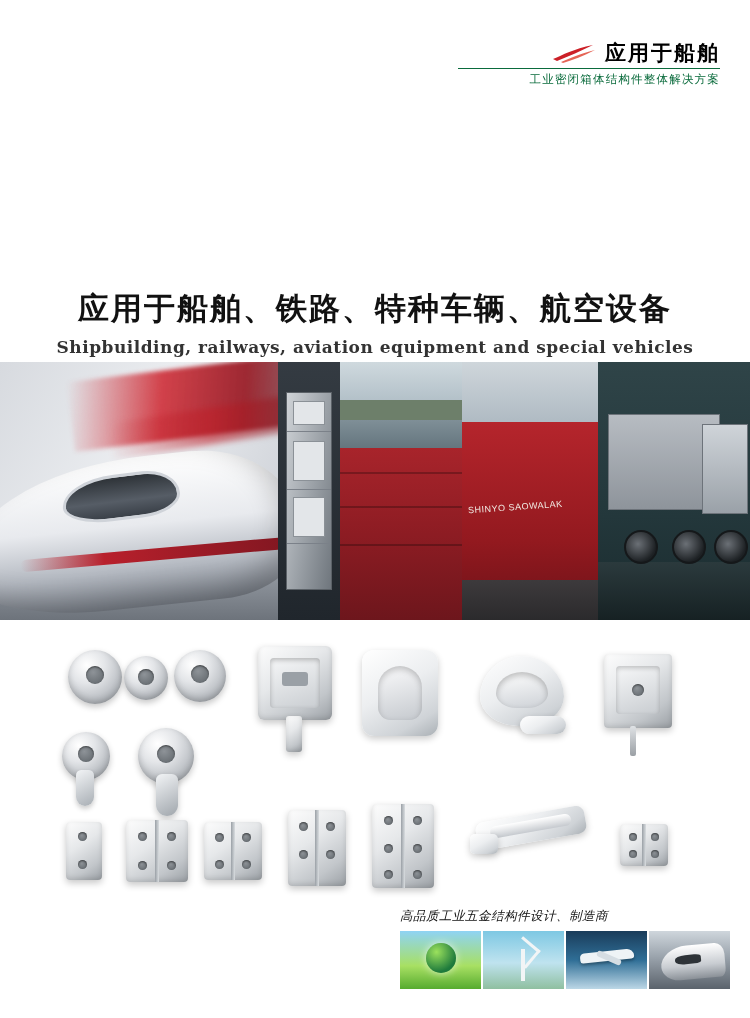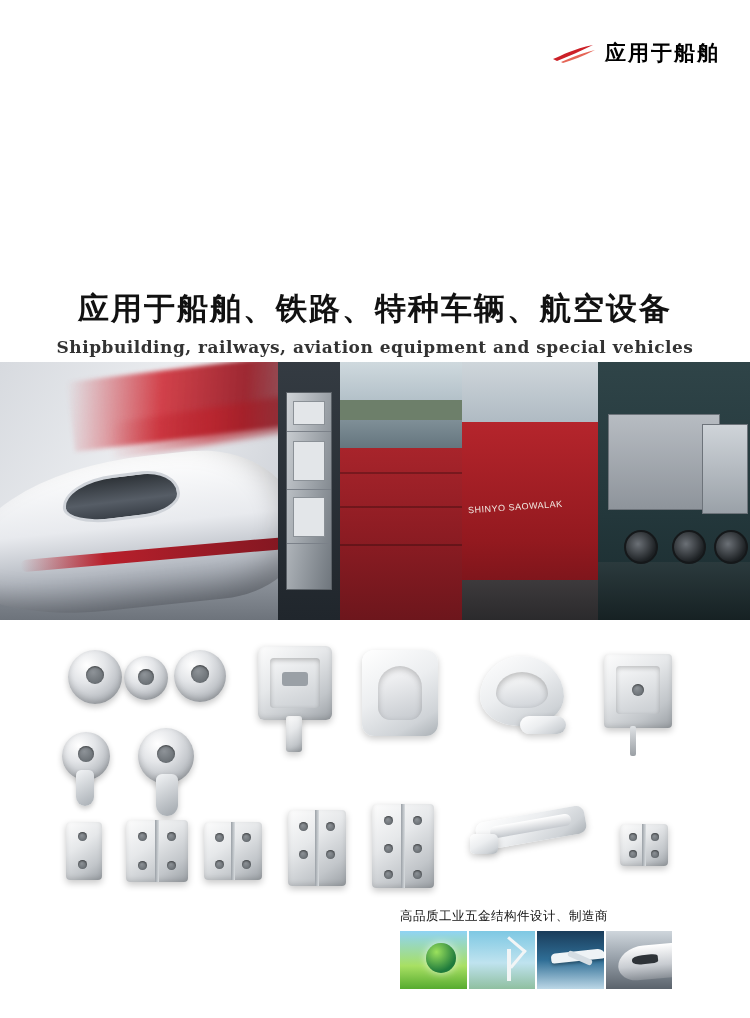--- a/index.html
+++ b/index.html
@@ -266,21 +266,22 @@
     border-radius: 50%;
     background: radial-gradient(circle at 40% 35%, #8e9398, #5d6368);
     box-shadow: inset 0 1px 2px rgba(0,0,0,0.5);
   }
 
   
   .bottom {
     position: absolute;
     left: 400px;
     top: 908px;
-    width: 272px;
+    width: 330px;
+    font-style: italic;
   }
   .bottom-title {
     font-family: "DejaVu Sans", sans-serif;
     font-size: 12.5px;
     color: #111;
     letter-spacing: 0.5px;
     margin-bottom: 6px;
   }
   .thumb-row {
     display: flex;
@@ -340,20 +341,24 @@
 
 <div class="logo-block">
   <div class="logo-cn-row">
     <span class="logo-swoosh">
       <svg width="46" height="20" viewBox="0 0 46 20">
         <path d="M2 16 C 12 12, 22 6, 42 2 C 30 8, 18 13, 6 18 Z" fill="#cc2027"></path>
         <path d="M10 19 C 20 15, 28 11, 44 7 C 32 13, 22 17, 12 20 Z" fill="#e04a38" opacity="0.85"></path>
       </svg>
     </span>
     <span class="logo-cn">应用于船舶</span>
+  </div>
+  <div class="logo-tagline-wrap">
+    <div class="logo-rule"></div>
+    <div class="logo-tagline">工业密闭箱体结构件整体解决方案</div>
   </div>
 </div>
 
 <div class="headline-zh">应用于船舶、铁路、特种车辆、航空设备</div>
 <div class="headline-en">Shipbuilding, railways, aviation equipment and special vehicles</div>
 
 <div class="photo-strip">
 
   <div class="photo p1">
     <div class="sky"></div>

